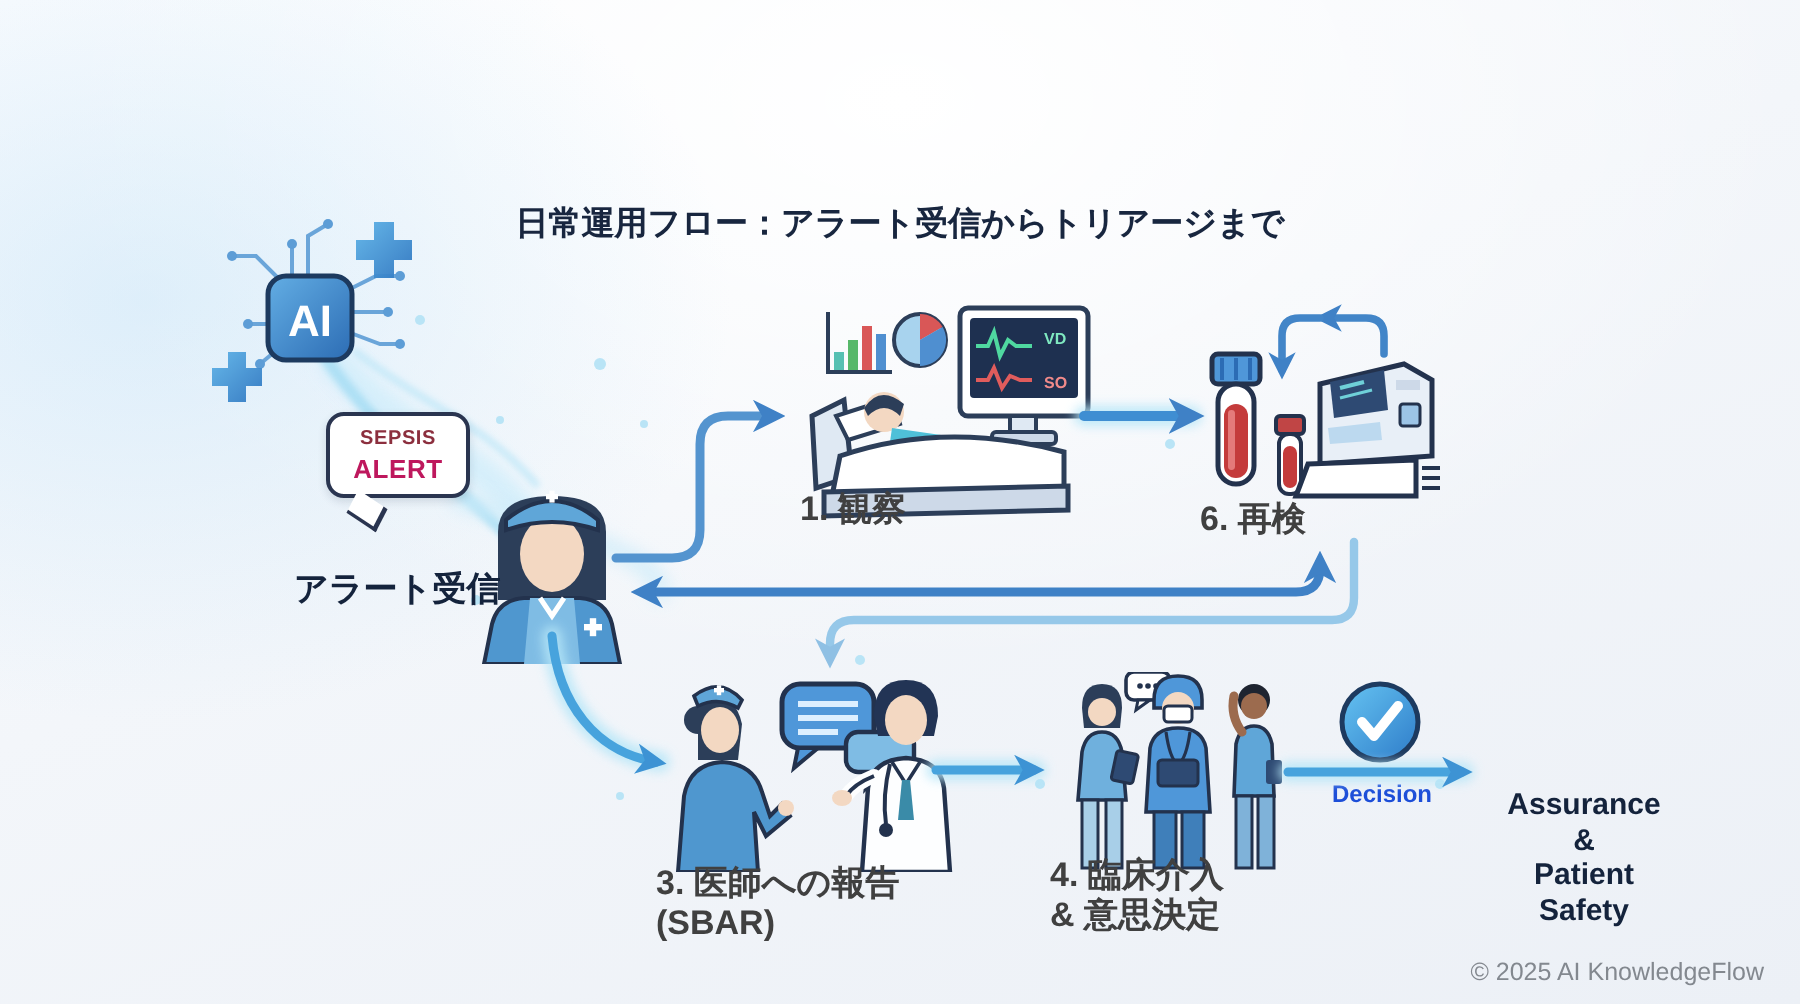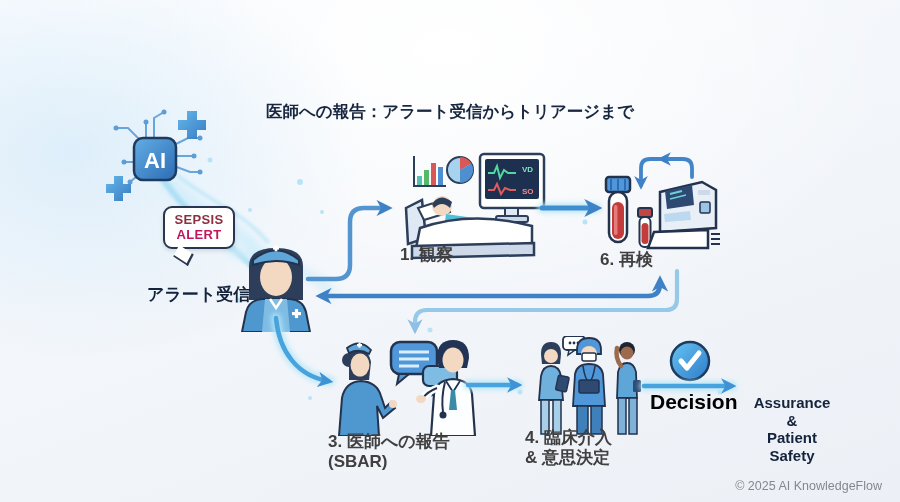--- a/index.html
+++ b/index.html
@@ -10,29 +10,29 @@
       radial-gradient(ellipse 420px 300px at 8% 30%, rgba(190,225,248,.45), rgba(190,225,248,0) 70%),
       radial-gradient(ellipse 600px 380px at 50% 10%, #ffffff, rgba(255,255,255,0) 75%),
       linear-gradient(160deg,#fbfcfe 0%,#f3f6fa 45%,#ecf0f6 100%);
     color:#1a2742;
   }
   .abs{position:absolute;}
   .title{top:14px;left:0;width:100%;text-align:center;font-weight:700;font-size:23px;line-height:30px;color:#18263f;letter-spacing:.5px;}
   .subtitle{top:101px;left:0;width:100%;text-align:center;font-weight:700;font-size:16.5px;color:#18263f;}
   .step-label{font-weight:700;font-size:17px;color:#404040;text-align:left;line-height:20px;}
   .jp-label{font-weight:700;font-size:17px;color:#14233c;}
-  .decision-label{font-weight:700;font-size:21px;color:#000000;text-align:center;}
+  .decision-label{font-weight:700;font-size:12px;color:#1d4ed8;text-align:center;}
   .outcome{font-weight:700;font-size:15px;line-height:17.5px;color:#14233c;text-align:center;margin-top:41px;}
   .copyright{right:18px;bottom:9px;font-size:12.5px;color:#83888f;}
   .bubble{
     left:163px;top:206px;width:64px;padding:4px 2px 5px 2px;background:#ffffff;
     border:2.5px solid #2a3550;border-radius:9px;text-align:center;line-height:15px;
     box-shadow:0 2px 4px rgba(40,60,90,.15);
   }
-  .bubble .l1{color:#8c2f3e;font-weight:800;font-size:13px;letter-spacing:.3px;}
+  .bubble .l1{color:#8c2f3e;font-weight:800;font-size:10px;letter-spacing:.3px;}
   .bubble .l2{color:#be185d;font-weight:800;font-size:13px;letter-spacing:.3px;}
   .bubble-tail{
     left:176px;top:248px;width:13px;height:13px;background:#ffffff;
     border-left:2.5px solid #2a3550;border-bottom:2.5px solid #2a3550;
     transform:skewX(18deg) rotate(-50deg);
   }
   svg{display:block;}
 </style>
 </head>
 <body>
@@ -329,15 +329,15 @@
 
   <path d="M276,318 C279,352 298,376 328,381" fill="none" stroke="#47a3dd" stroke-width="4.5" stroke-linecap="round" marker-end="url(#mGlow)"></path>
 
   <path d="M468,385 L517,385" fill="none" stroke="#47a3dd" stroke-width="4.5" stroke-linecap="round" marker-end="url(#mGlow)"></path>
 
   <path d="M644,386 L731,386" fill="none" stroke="#47a3dd" stroke-width="4.5" stroke-linecap="round" marker-end="url(#mGlow)"></path>
 </svg>
 
 <div class="abs title">
 </div>
-<div class="abs subtitle">医師への報告：アラート受信からトリアージまで</div>
+<div class="abs subtitle">日常運用フロー：アラート受信からトリアージまで</div>
 
 <div class="abs copyright">© 2025 AI KnowledgeFlow</div>
 
 </body></html>

